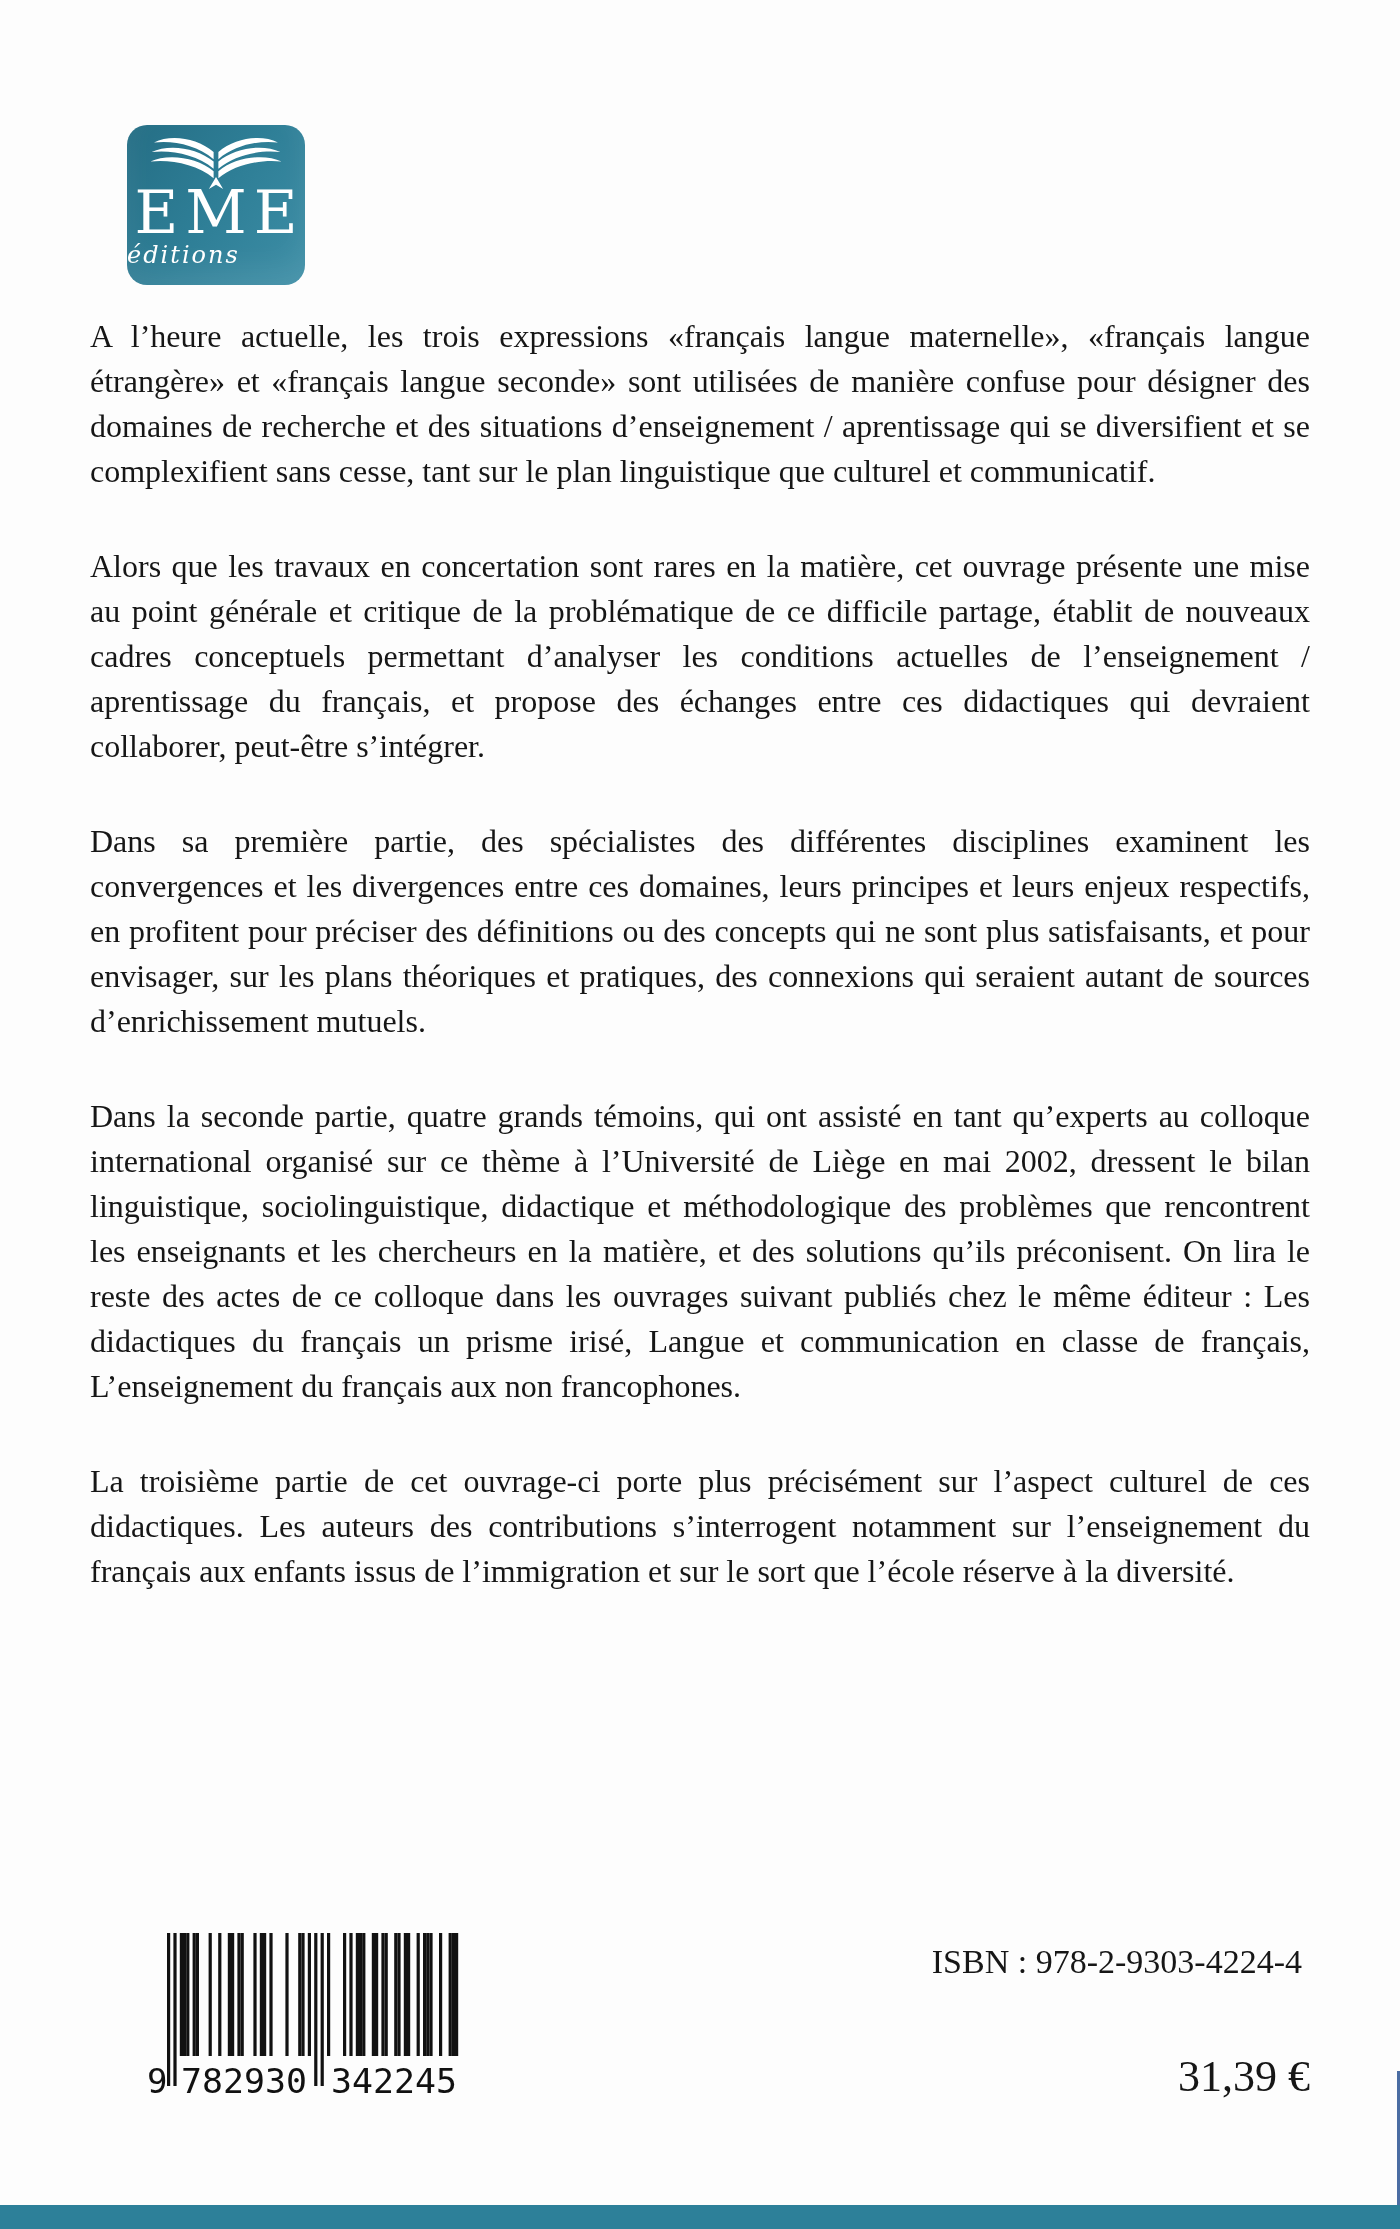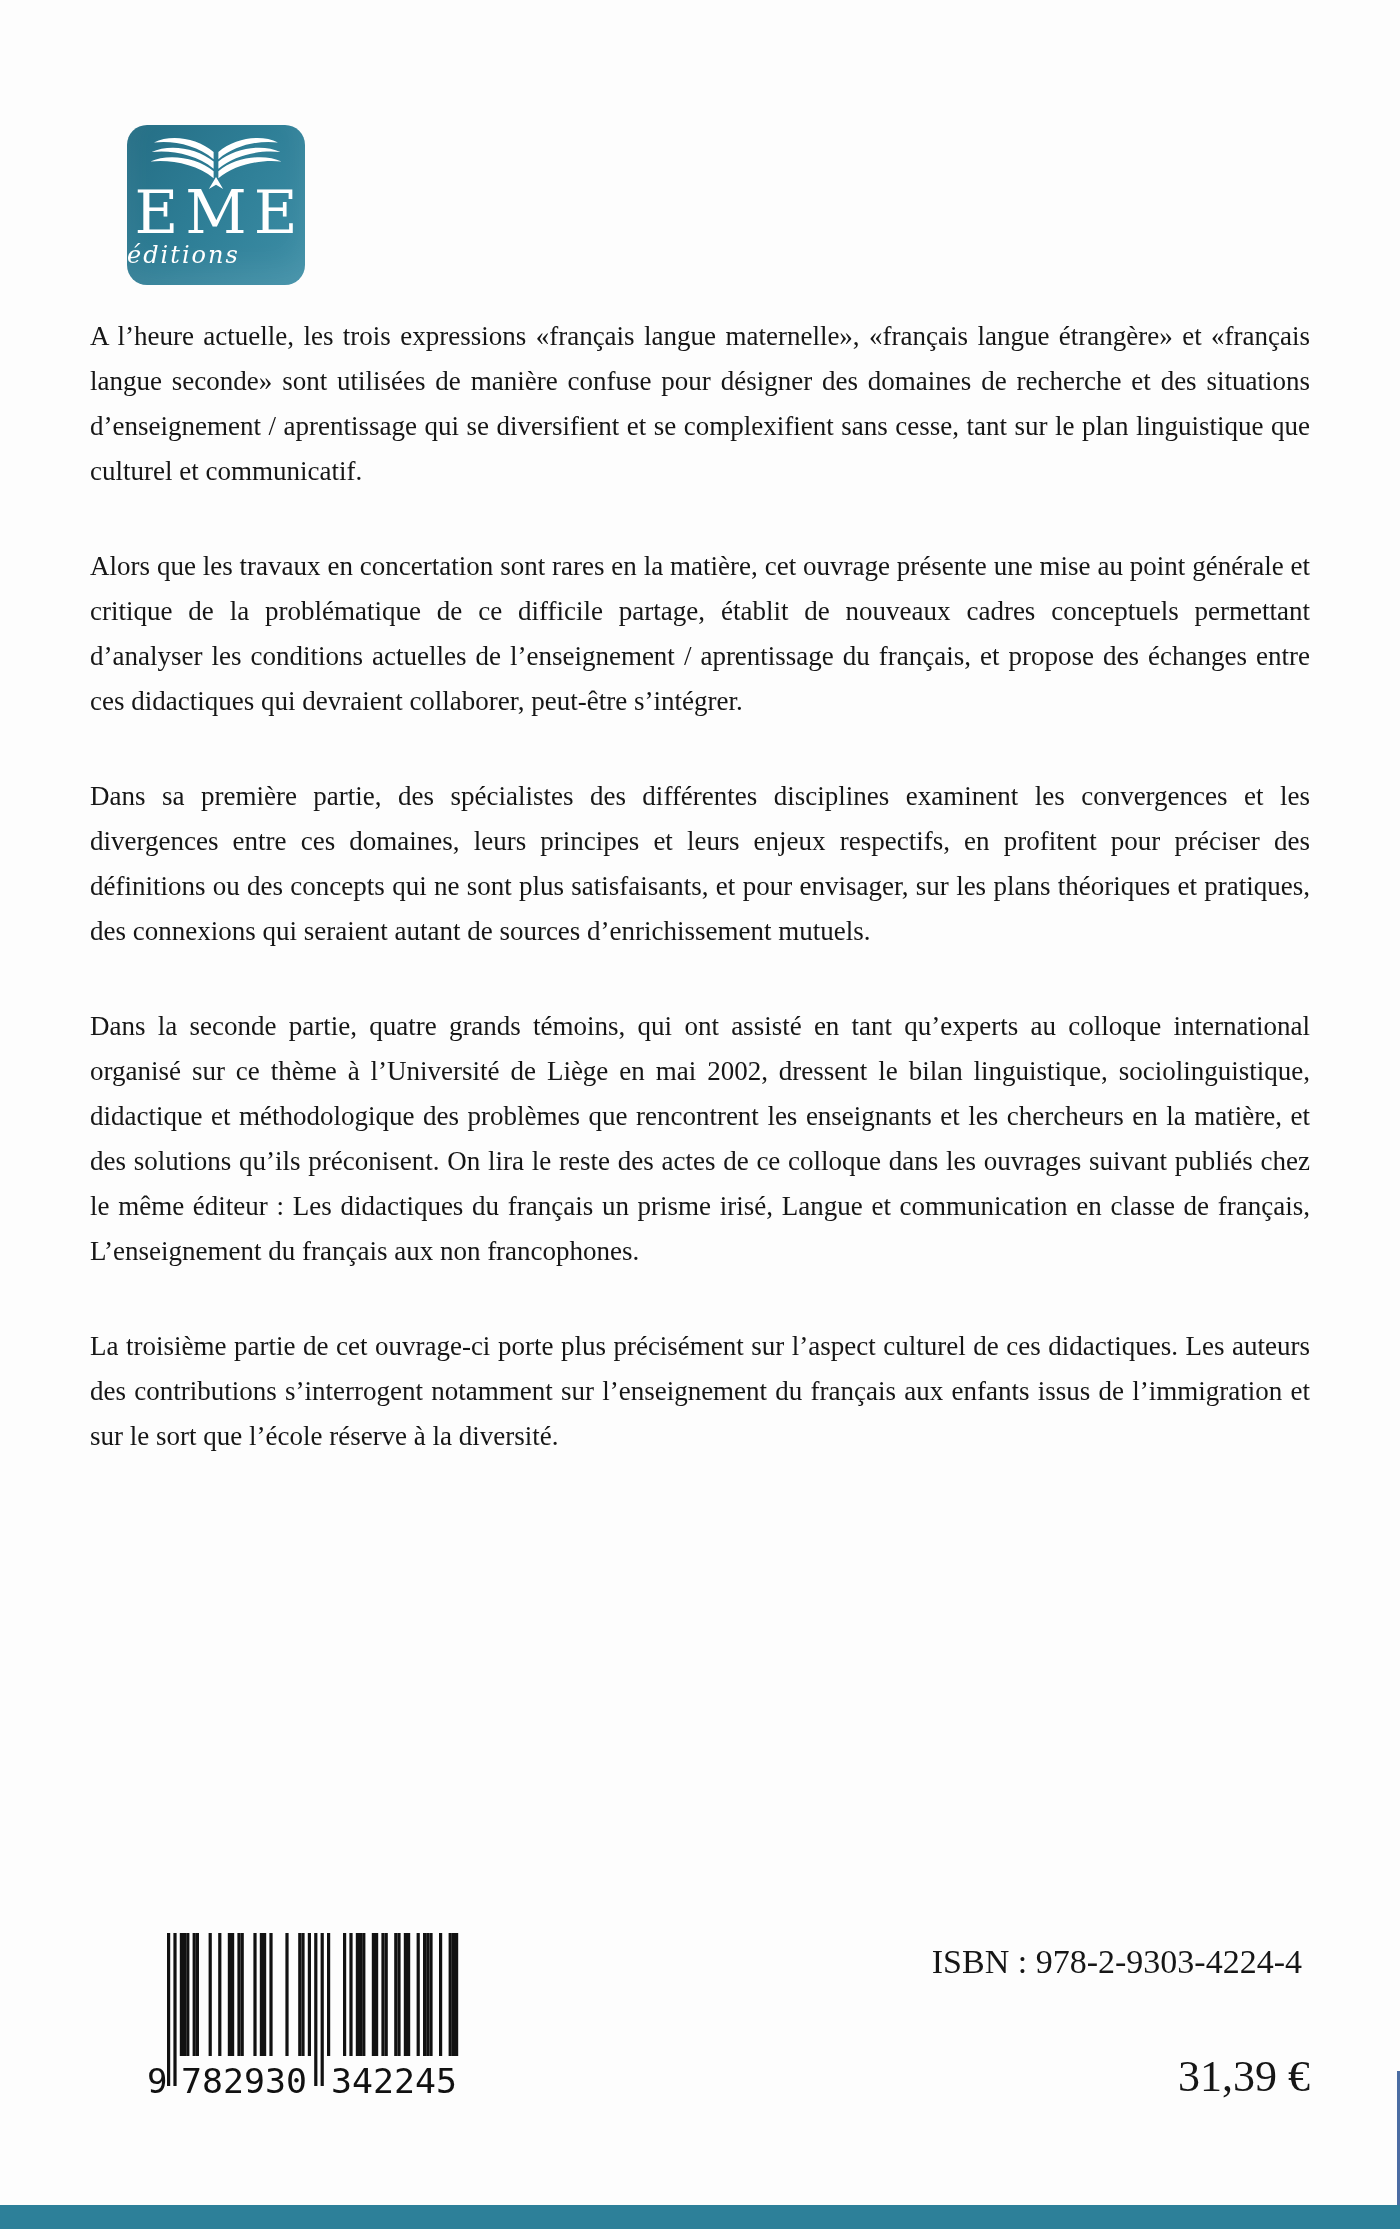--- a/index.html
+++ b/index.html
@@ -27,21 +27,21 @@
     color:#fff;letter-spacing:7px;padding-left:7px;font-weight:400;
   }
   .logo .brand-sub{
     position:absolute;left:0;right:0;top:116px;text-align:left;
     font-family:"DejaVu Serif", serif;font-style:italic;font-size:24px;
     color:#fff;letter-spacing:2px;
   }
   
   .blurb{
     position:absolute;left:90px;top:314px;width:1220px;
-    font-size:27px;line-height:45px;text-align:justify;
+    font-size:32px;line-height:45px;text-align:justify;
   }
   .blurb p{margin:0 0 50px 0;}
   
   .barcode{position:absolute;left:147px;top:1933px;width:334px;height:166px;}
   .barcode svg{display:block;}
   .isbn-block{
     position:absolute;right:98px;top:1936px;text-align:right;
     font-size:34px;line-height:51px;
   }
   .price{

